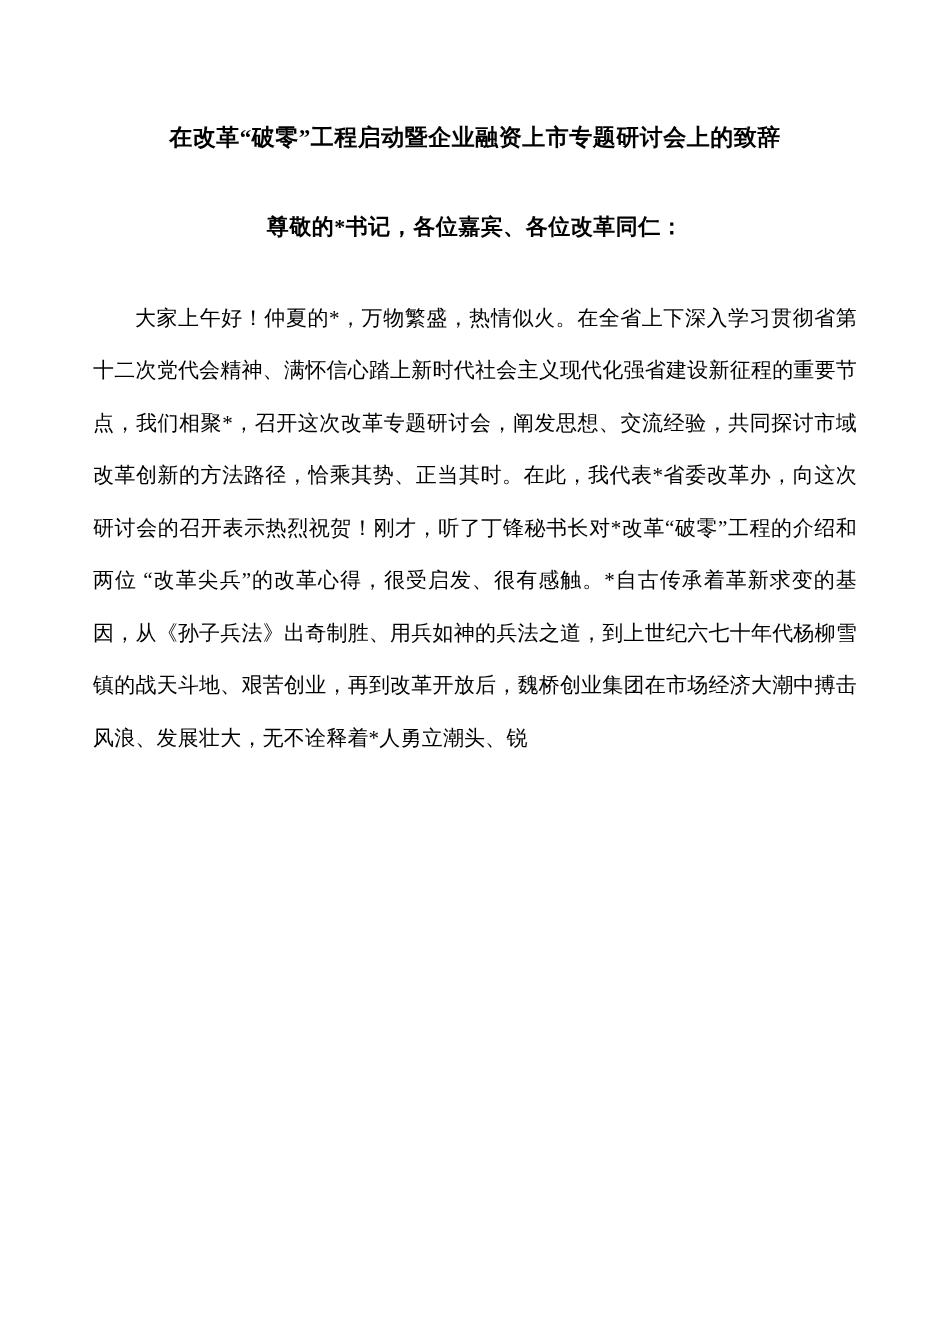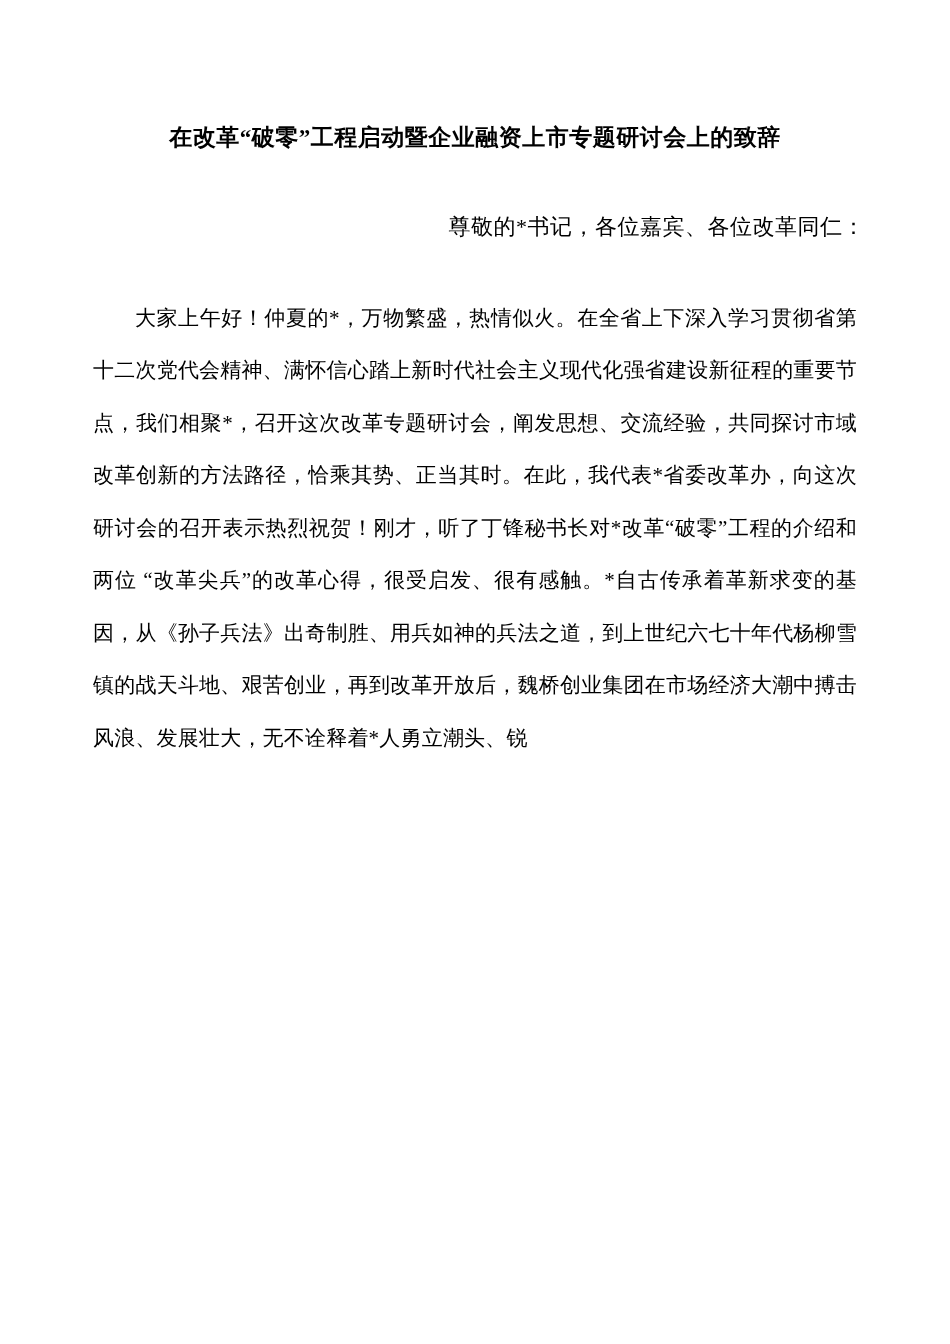--- a/index.html
+++ b/index.html
@@ -26,25 +26,25 @@
     font-size: 23px;
     font-weight: bold;
     text-align: center;
     letter-spacing: 0.5px;
     line-height: 1.6;
     margin: 0 0 52px 0;
     white-space: nowrap;
   }
   .salutation {
     font-size: 22px;
-    font-weight: normal;
+    font-weight: bold;
     letter-spacing: 0.5px;
     line-height: 1.6;
     margin: 0 0 48px 0;
-    text-align: right;
+    text-align: center;
   }
   .para {
     font-size: 21px;
     line-height: 2.5;
     text-align: justify;
     text-justify: inter-ideograph;
     text-indent: 2em;
     margin: 8px;
     letter-spacing: 0.2px;
   }

